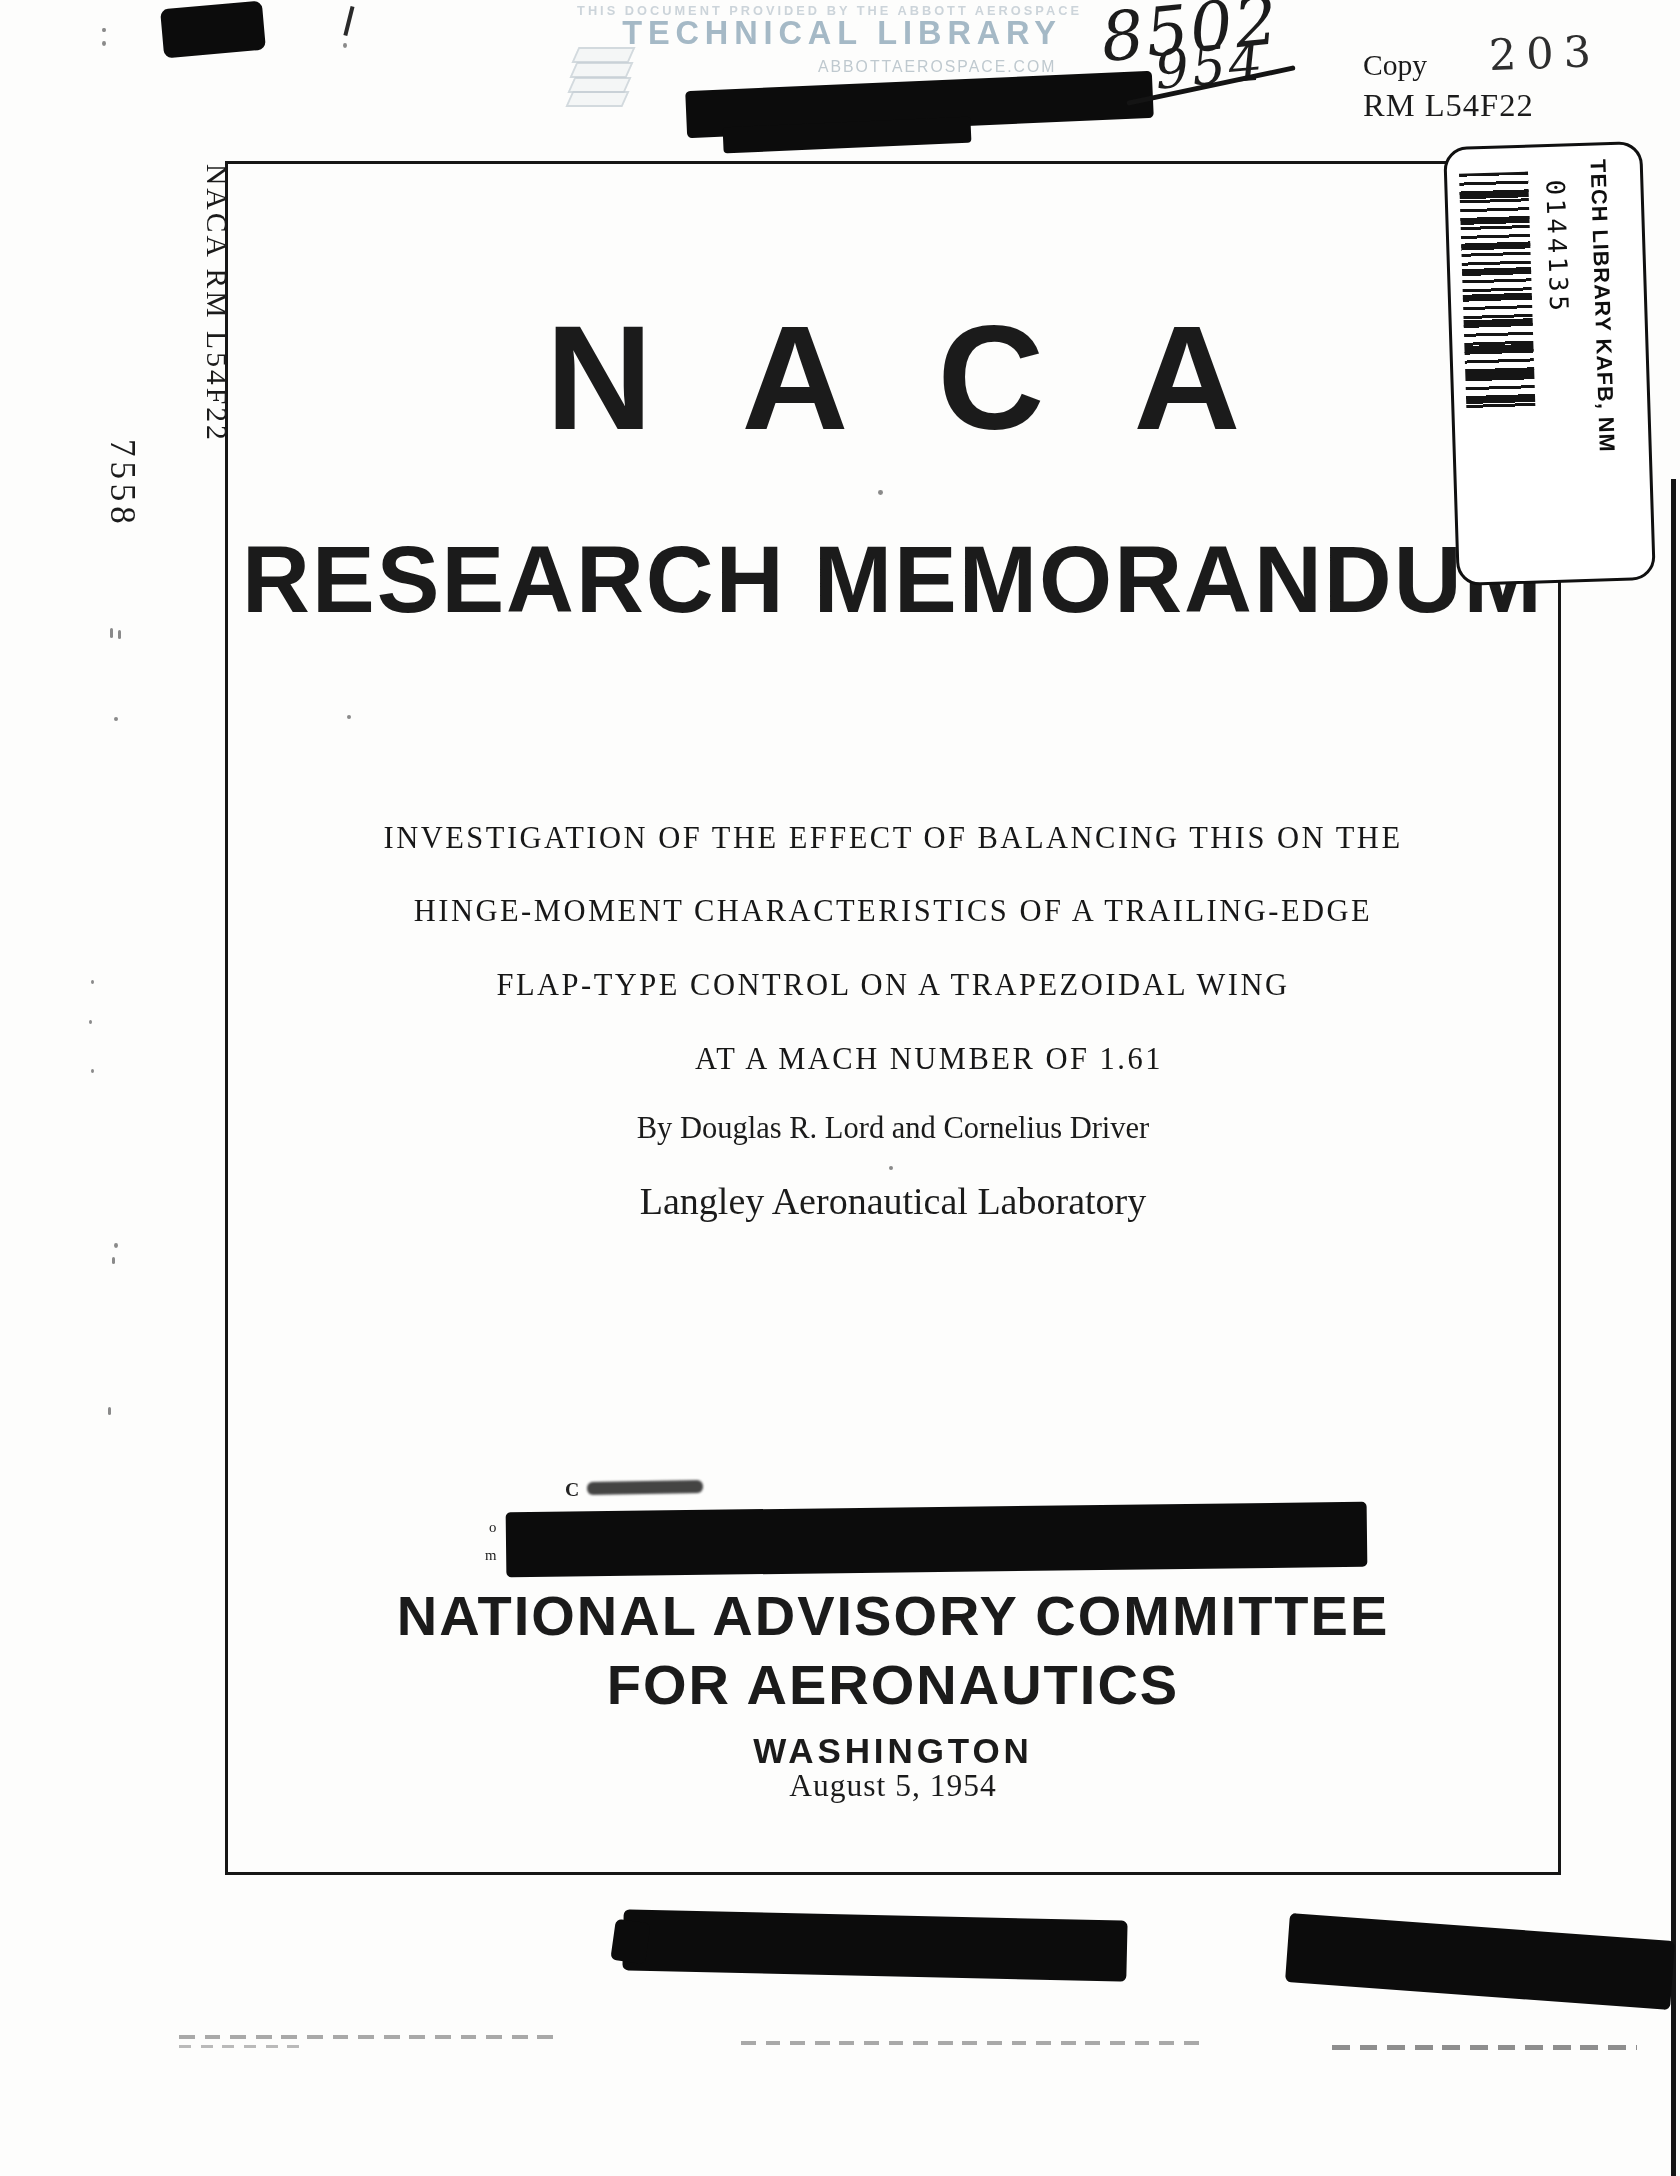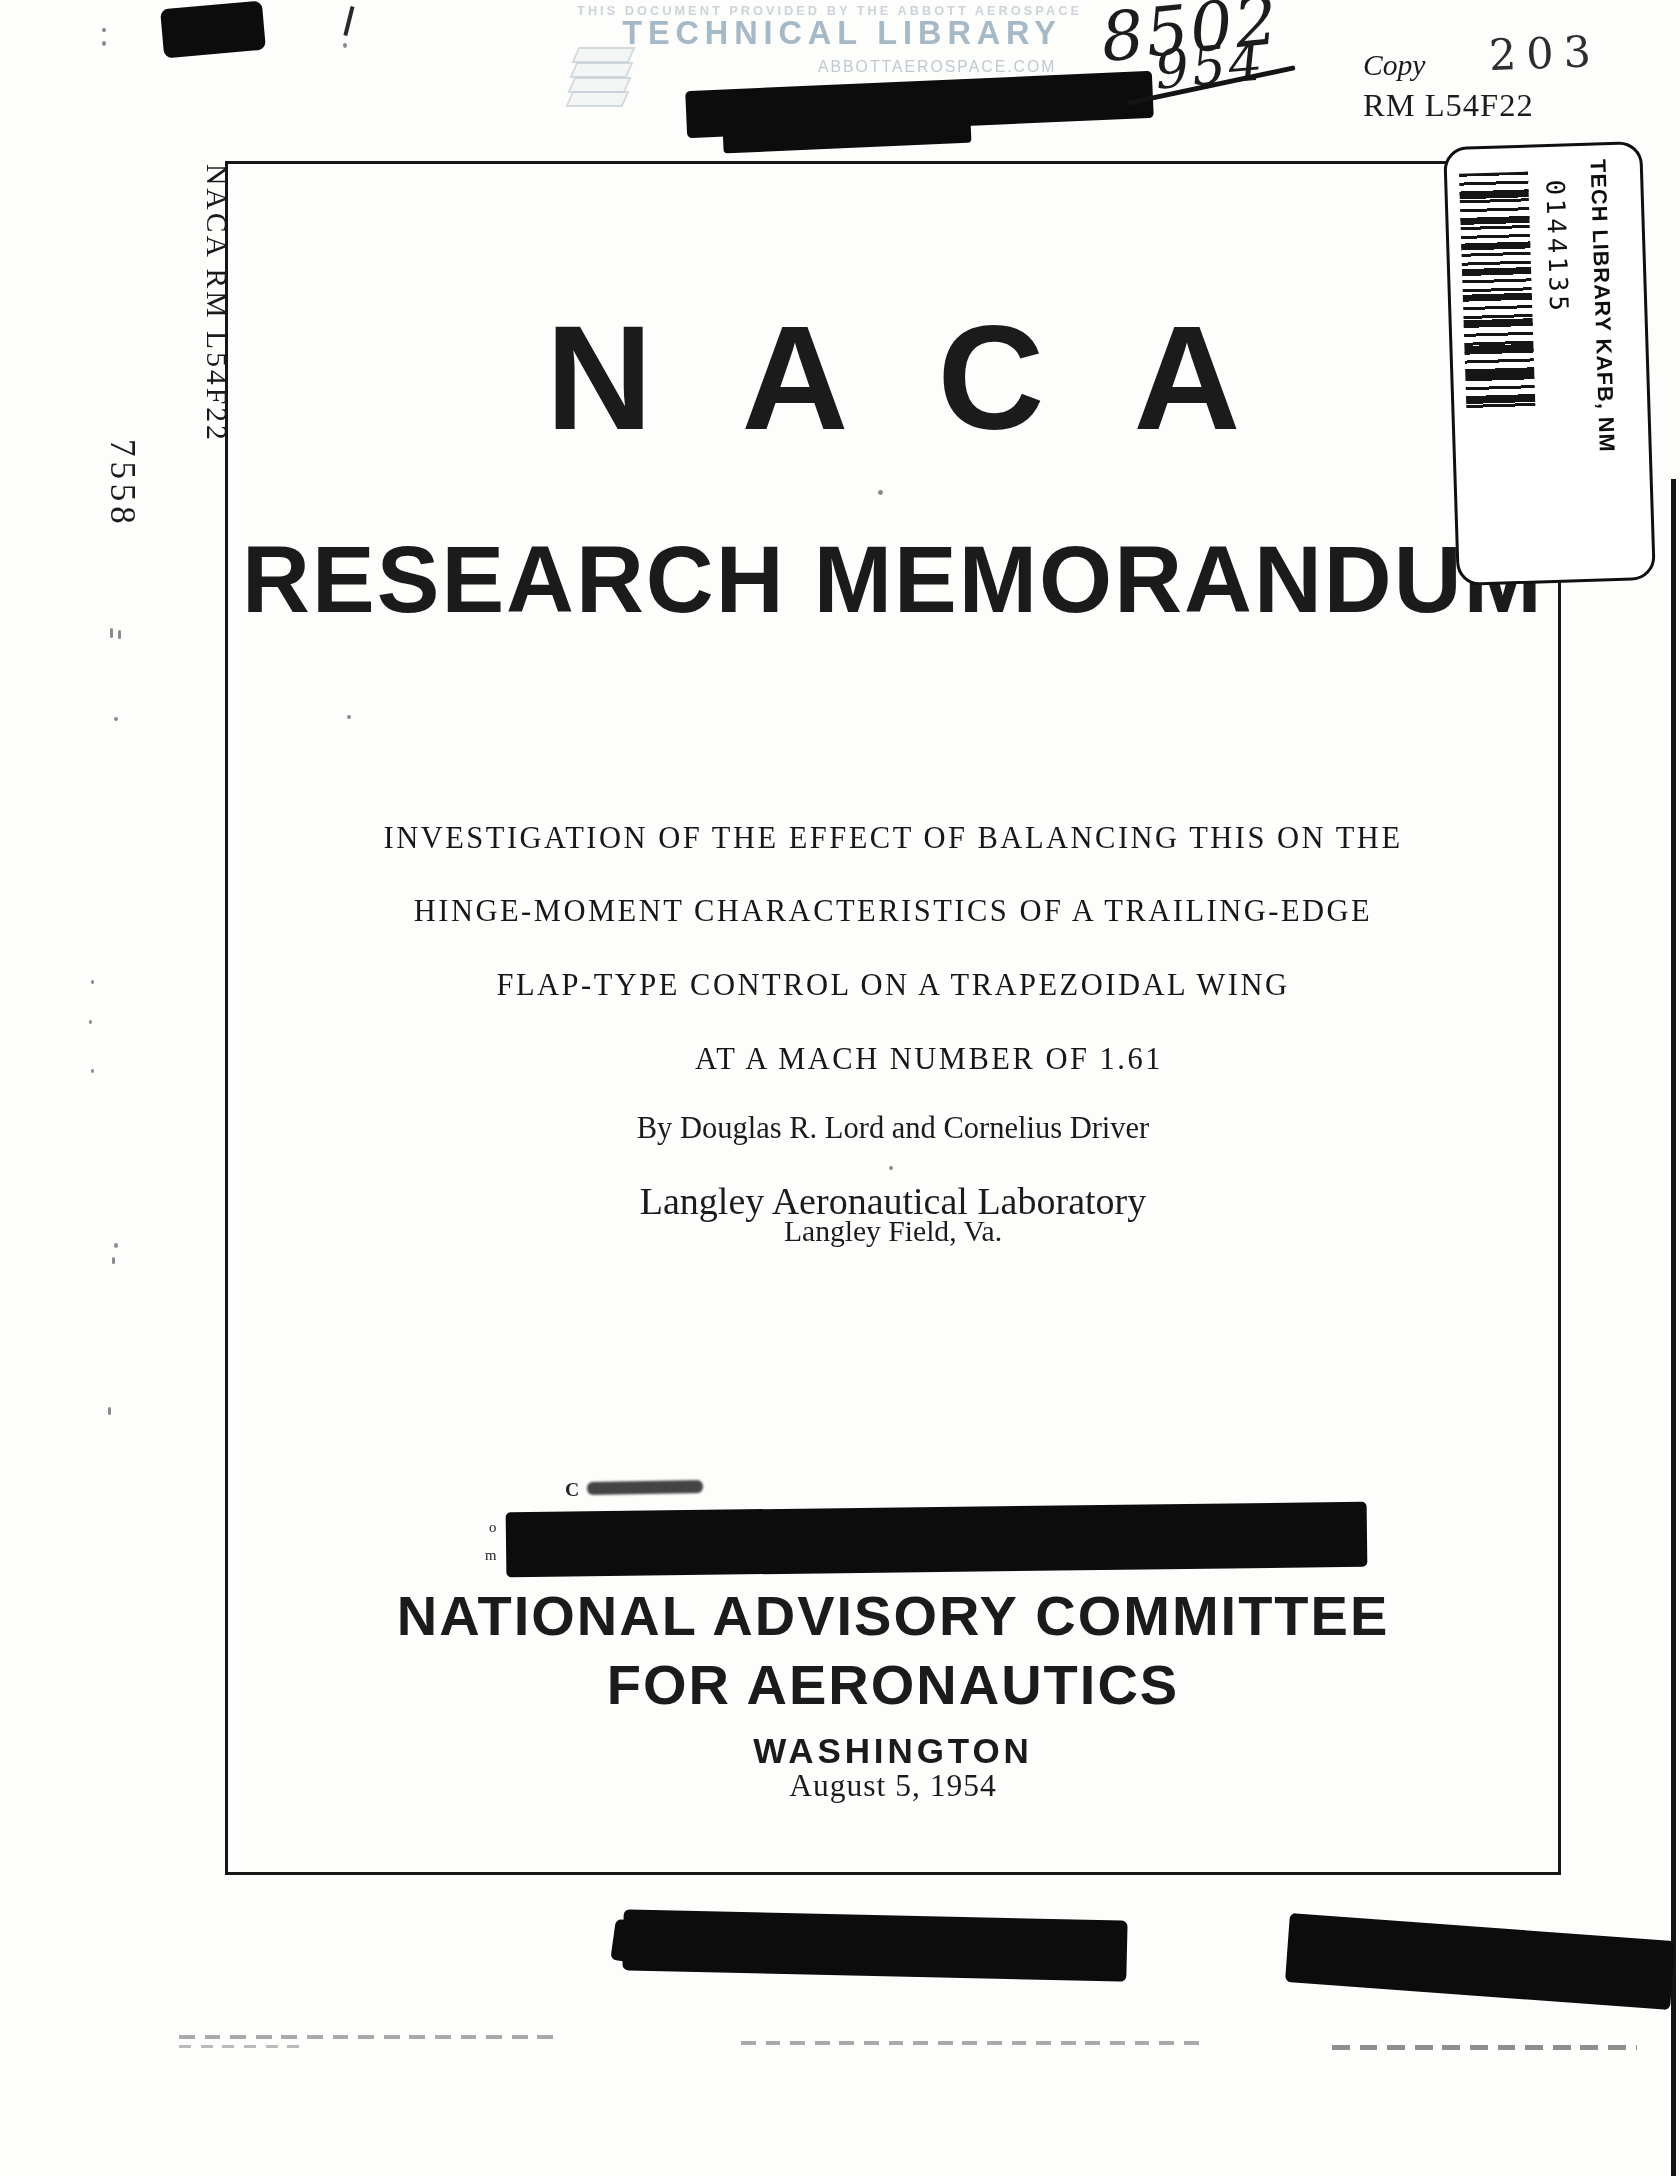--- a/index.html
+++ b/index.html
@@ -56,21 +56,21 @@
     <div class="abs wm-sheet" style="left:3.9px;top:0;"></div>
     <div class="abs wm-sheet" style="left:2px;top:14.8px;"></div>
     <div class="abs wm-sheet" style="left:0;top:29.6px;"></div>
     <div class="abs wm-sheet" style="left:-2px;top:44px;"></div>
   </div>
 
   <div class="abs hw nowrap" style="left:1101px;top:-3.9px;font-size:67px;letter-spacing:2px;transform:rotate(-6deg);z-index:4;">8502</div>
   <div class="abs hw nowrap" style="left:1155px;top:39px;font-size:53px;letter-spacing:3px;transform:rotate(-5deg);z-index:4;">954</div>
   <div class="abs" style="left:1125px;top:83px;width:172px;height:4.9px;background:#141414;border-radius:3px;transform:rotate(-12deg);z-index:4;"></div>
 
-  <div class="abs serif nowrap" style="left:1363px;top:49px;font-size:29.6px;font-style:italic;">Copy</div>
+  <div class="abs serif nowrap" style="left:1363px;top:49px;font-size:29.6px;">Copy</div>
   <div class="abs nowrap" style="left:1489px;top:27.6px;font-size:43px;letter-spacing:9.9px;font-family:'DejaVu Serif',serif;color:#2e2e2e;transform:rotate(-2deg);">203</div>
   <div class="abs serif nowrap" style="left:1363px;top:87px;font-size:32.5px;letter-spacing:1px;">RM L54F22</div>
 
   <div class="abs redaction" style="left:162px;top:4.9px;width:102px;height:49px;border-radius:7.9px;transform:rotate(-5deg);"></div>
   <div class="abs redaction" style="left:686px;top:81px;width:467px;height:47px;border-radius:4.9px;transform:rotate(-2.5deg);"></div>
   <div class="abs redaction" style="left:723px;top:122px;width:248px;height:25.6px;border-radius:3.9px;transform:rotate(-2.5deg);"></div>
   <div class="abs" style="left:347px;top:5.9px;width:3.9px;height:29.6px;background:#2a2a2a;transform:rotate(14deg);z-index:2;"></div>
   <div class="abs artifact" style="left:343px;top:43px;width:3.9px;height:4.9px;"></div>
 
   <div class="abs vtext serif" style="left:231px;top:164px;font-size:29.6px;letter-spacing:3px;z-index:2;">NACA RM L54F22</div>
@@ -89,21 +89,20 @@
   <div class="abs ctext center sans nowrap" id="doc-type">RESEARCH MEMORANDUM</div>
 
   <div class="abs title-line serif center nowrap" style="top:820px;">INVESTIGATION OF THE EFFECT OF BALANCING THIS ON THE</div>
   <div class="abs title-line serif center nowrap" style="top:893px;">HINGE-MOMENT CHARACTERISTICS OF A TRAILING-EDGE</div>
   <div class="abs title-line serif center nowrap" style="top:967px;">FLAP-TYPE CONTROL ON A TRAPEZOIDAL WING</div>
   <div class="abs title-line serif center nowrap" style="top:1041px;padding-left:36px;">AT A MACH NUMBER OF 1.61</div>
 
   <div class="abs plain-line serif center nowrap" style="top:1110px;font-size:30.5px;">By Douglas R. Lord and Cornelius Driver</div>
   <div class="abs artifact" style="left:889px;top:1166px;width:3.9px;height:3.9px;"></div>
   <div class="abs plain-line serif center nowrap" style="top:1179px;font-size:38px;">Langley Aeronautical Laboratory</div>
-  <div class="abs plain-line serif center nowrap" style="top:1214px;font-size:29.6px;">Langley Field, Va.</div>
 
   <div class="abs serif" style="left:565px;top:1478px;font-size:19.7px;font-weight:bold;color:#222;z-index:2;">C</div>
   <div class="abs" style="left:587px;top:1481px;width:116px;height:12.8px;background:#303030;border-radius:5.9px;transform:rotate(-1deg);opacity:.9;filter:blur(1px);z-index:2;"></div>
   <div class="abs serif" style="left:489px;top:1519px;font-size:14.8px;z-index:2;">o</div>
   <div class="abs serif" style="left:485px;top:1547px;font-size:14.8px;z-index:2;">m</div>
   <div class="abs redaction" style="left:506px;top:1507px;width:861px;height:65px;border-radius:4.9px;transform:rotate(-0.7deg);"></div>
 
   <div class="abs ctext center sans nowrap" style="top:1588px;font-size:56px;font-weight:bold;letter-spacing:2px;line-height:1;">NATIONAL ADVISORY COMMITTEE</div>
   <div class="abs ctext center sans nowrap" style="top:1733px;font-size:35px;font-weight:bold;letter-spacing:3.9px;line-height:1;">WASHINGTON</div>
   <div class="abs ctext center sans nowrap" style="top:1657px;font-size:56px;font-weight:bold;letter-spacing:2px;line-height:1;">FOR AERONAUTICS</div>

